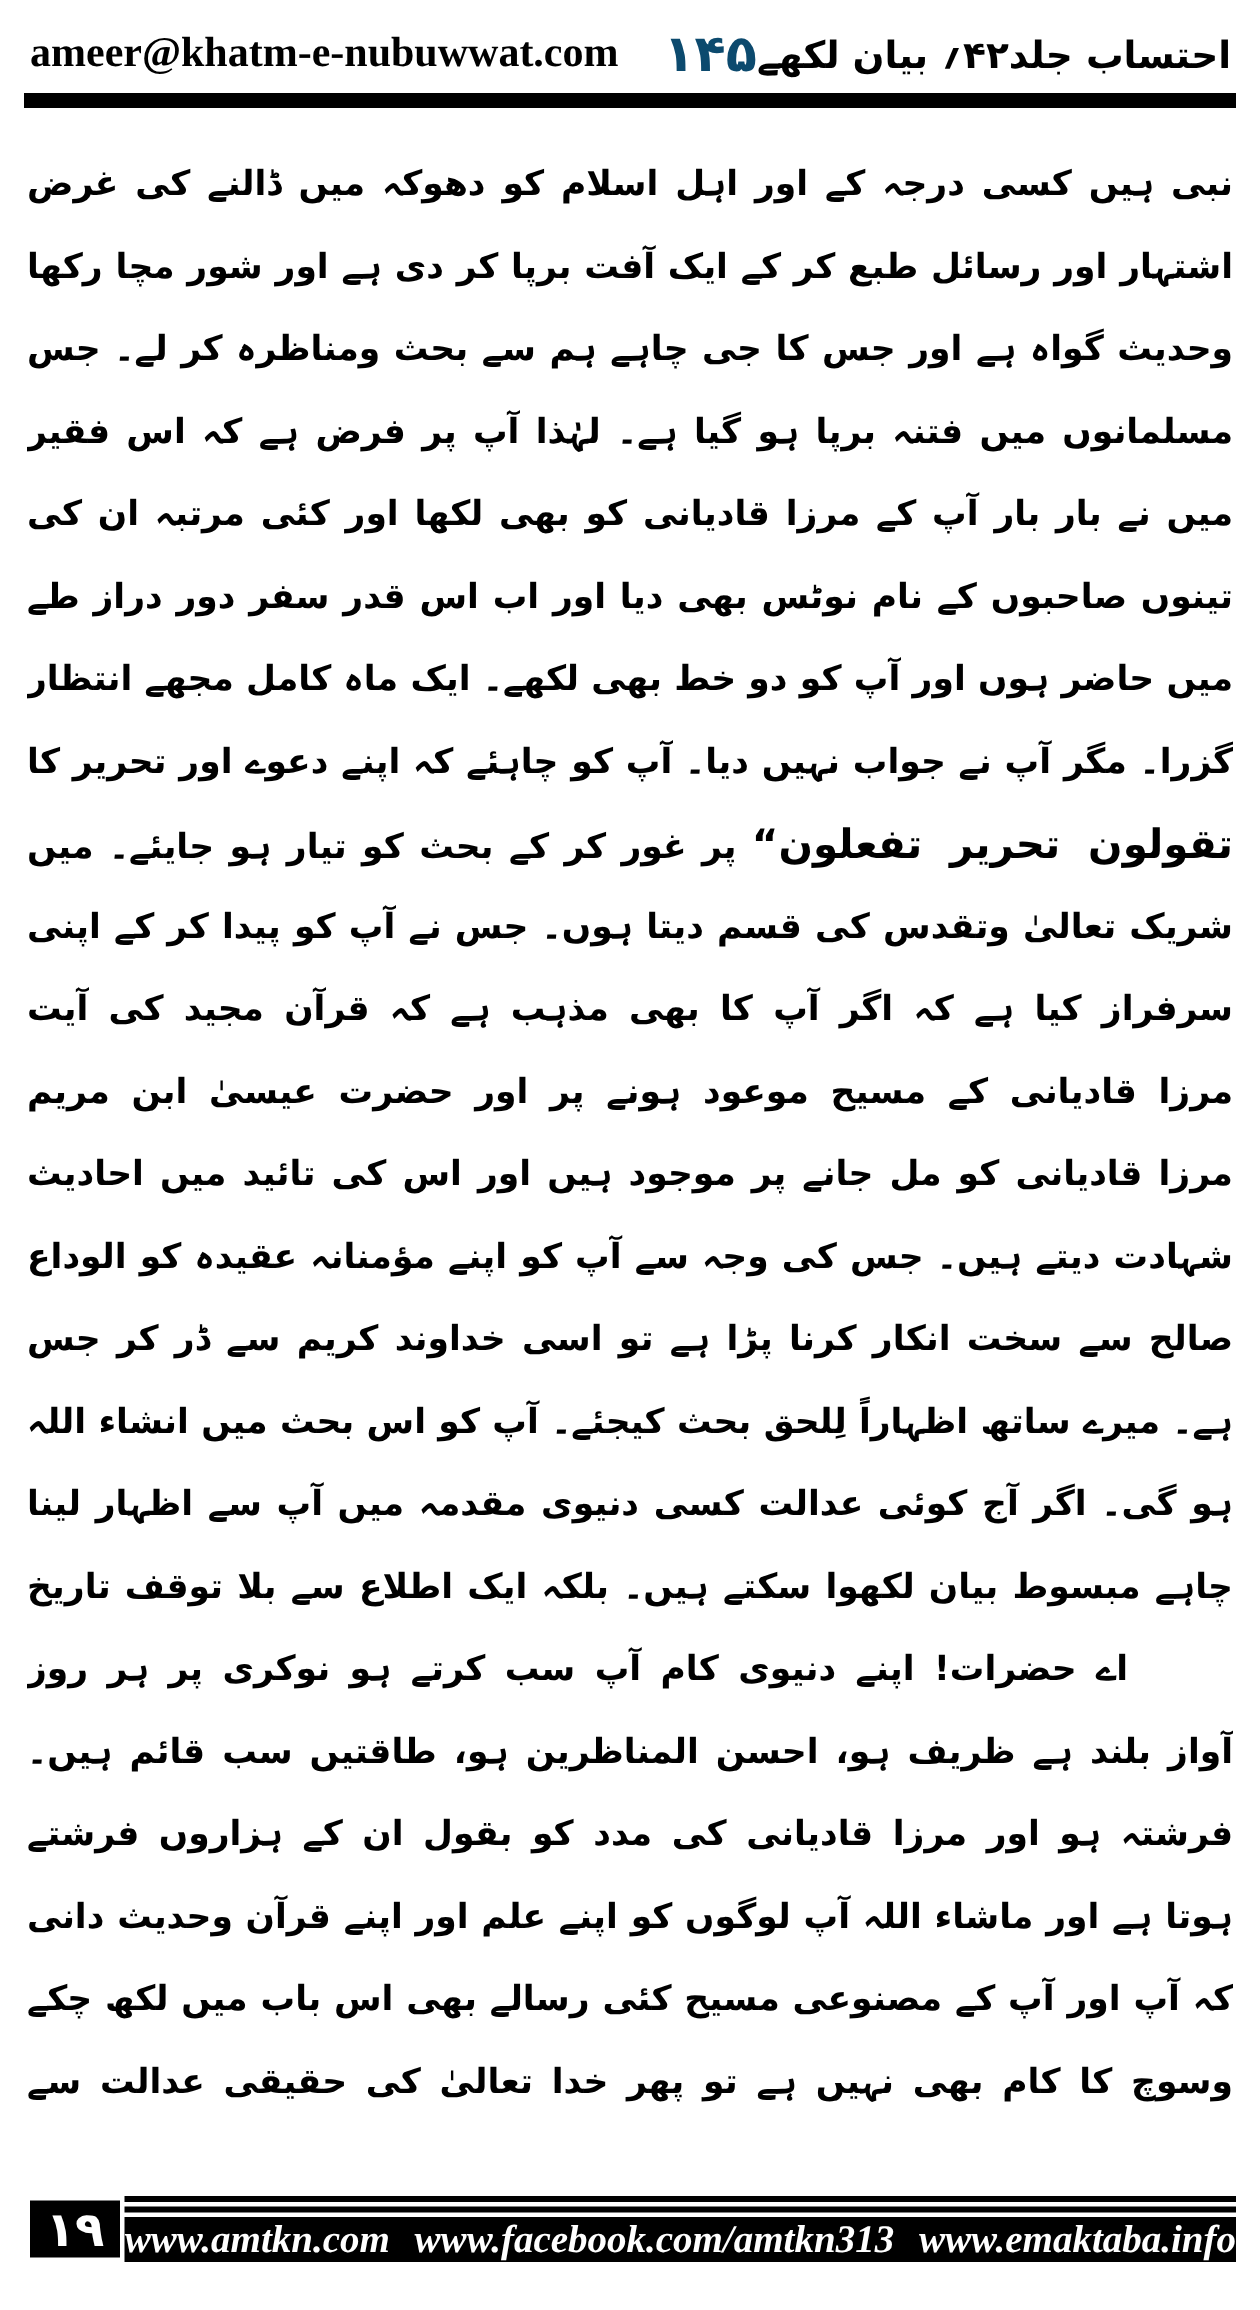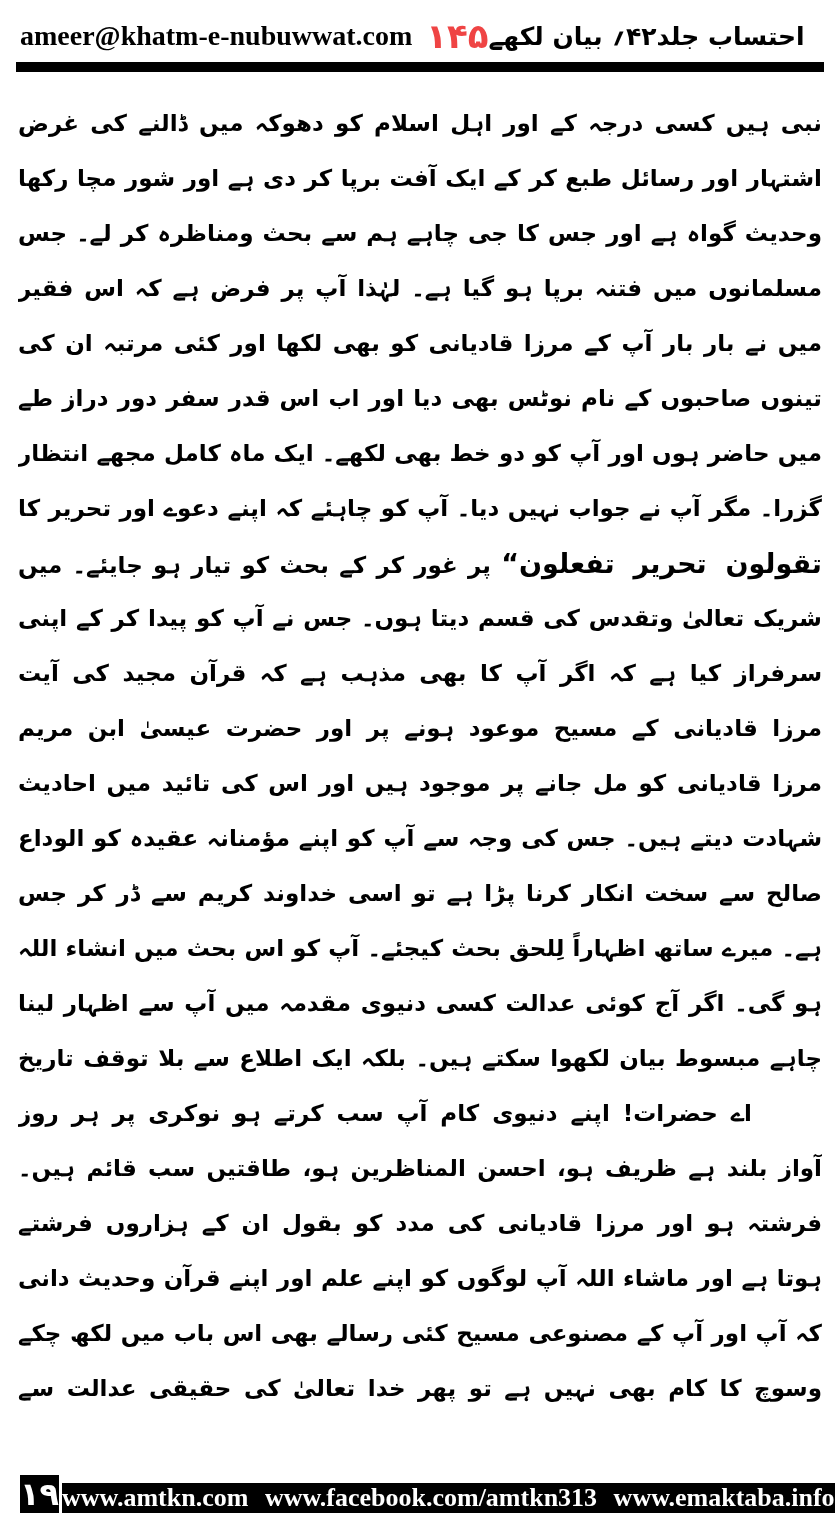--- a/index.html
+++ b/index.html
@@ -15,22 +15,22 @@
     position:absolute;top:14px;left:20px;right:16px;height:44px;
     display:flex;align-items:center;
   }
   .header-email{
     font-family:"Liberation Serif",serif;
     font-weight:bold;font-size:28px;color:#000;letter-spacing:0px;
     white-space:nowrap;
   }
   .header-pagenum{
     font-family:"DejaVu Sans",sans-serif;
-    font-weight:bold;font-size:34px;color:#ef4444;
-    margin-left:14px;white-space:nowrap;
+    font-weight:bold;font-size:34px;color:#0c4a6e;
+    margin-left:30px;white-space:nowrap;
   }
   .header-title{
     flex:1;text-align:left;direction:rtl;
     font-weight:bold;font-size:25px;color:#000;white-space:nowrap;
   }
   .header-rule{
     position:absolute;top:62px;left:16px;right:16px;height:10px;
     background:#000;
   }
   
@@ -46,29 +46,29 @@
     white-space:normal;
   }
   .line.para-end{text-align-last:right;}
   .line.para-start{padding-right:70px;}
   .arabic-quote{
     font-size:27px;font-weight:bold;word-spacing:7px;
   }
   
   .footer{
     position:absolute;left:20px;right:16px;bottom:3px;height:54px;
-    display:flex;align-items:flex-end;
+    display:flex;align-items:center;
   }
   .footer-pagebox{
     width:82px;background:#000;color:#fff;
     display:flex;align-items:center;justify-content:center;
     font-size:32px;font-weight:bold;
   }
   .footer-right{
-    flex:1;margin-left:3px;display:flex;flex-direction:row;
+    flex:1;margin-left:3px;display:flex;flex-direction:column;font-style:italic;
   }
   .footer-thinline{height:4px;background:#000;margin-bottom:3px;}
   .footer-bar{
     flex:1;background:#000;color:#fff;
     display:flex;align-items:center;justify-content:center;
     font-family:"Liberation Serif",serif;
     font-weight:bold;font-size:26px;word-spacing:10px;
     white-space:nowrap;
   }
 </style>

